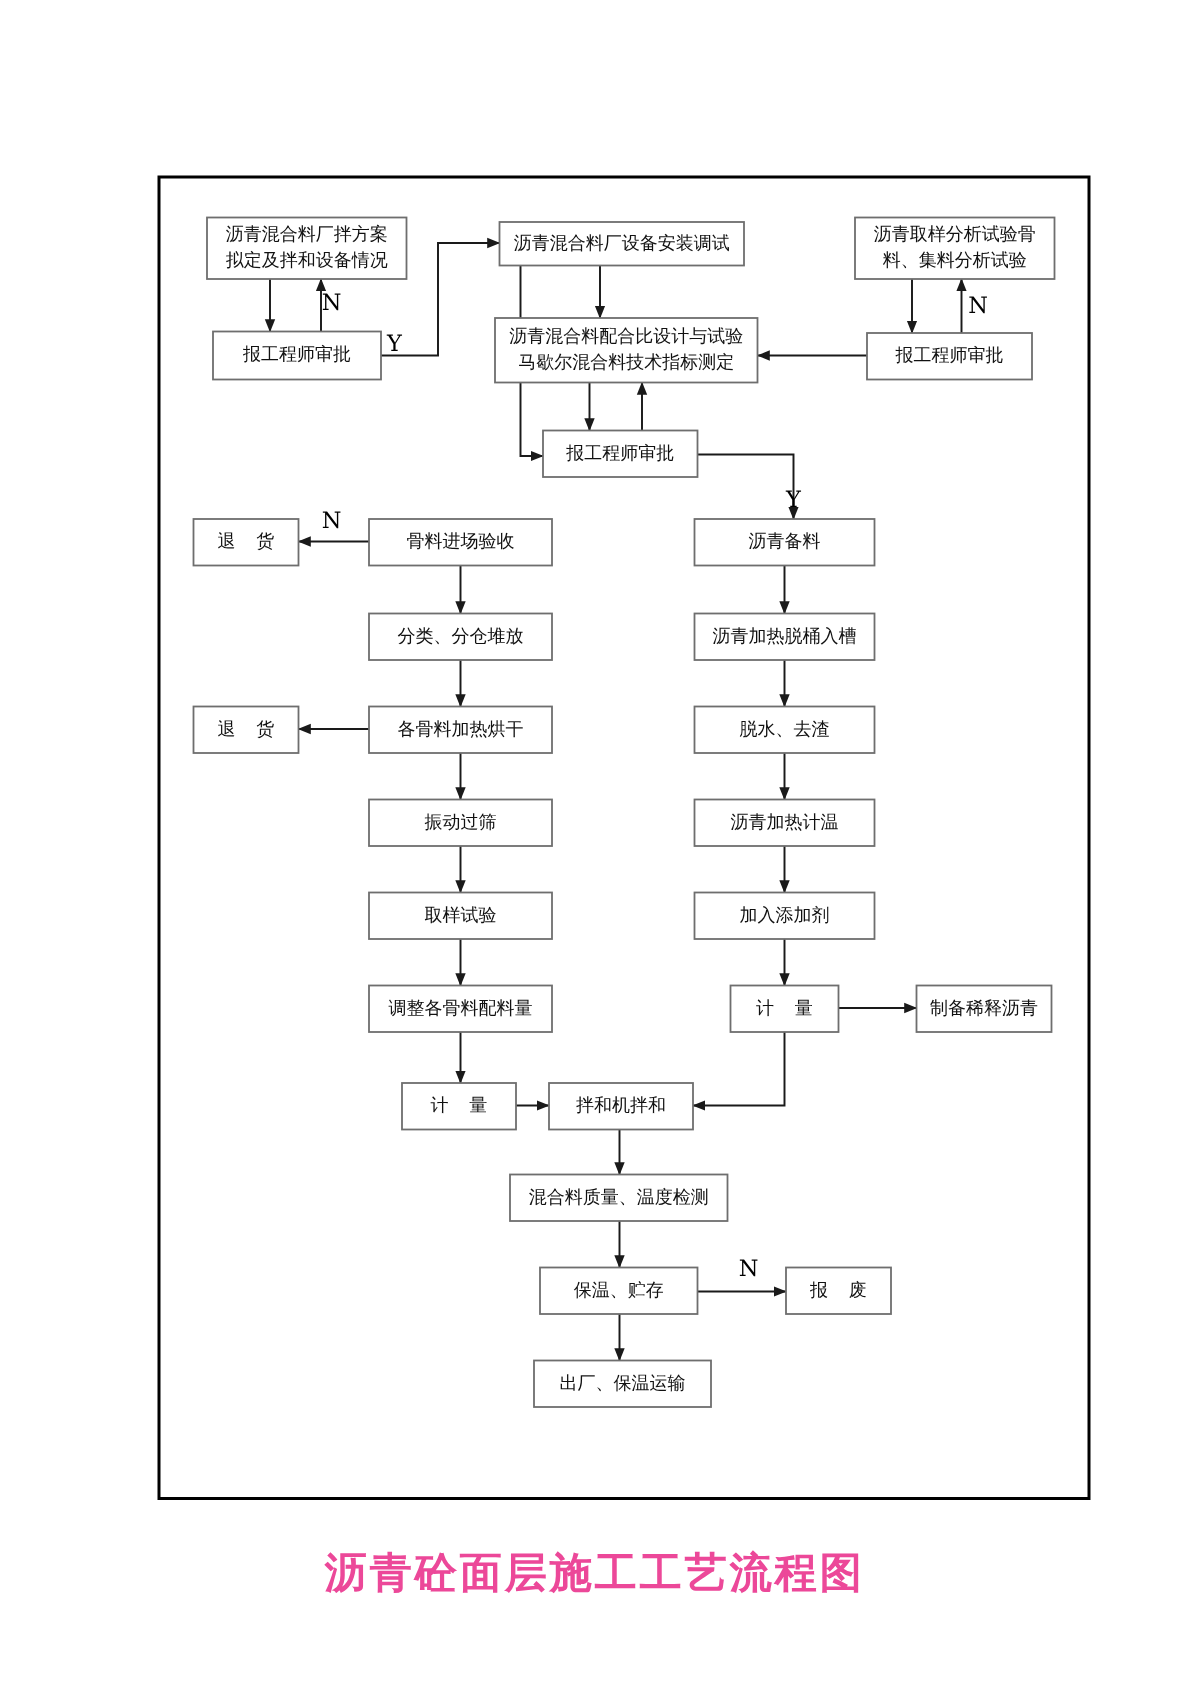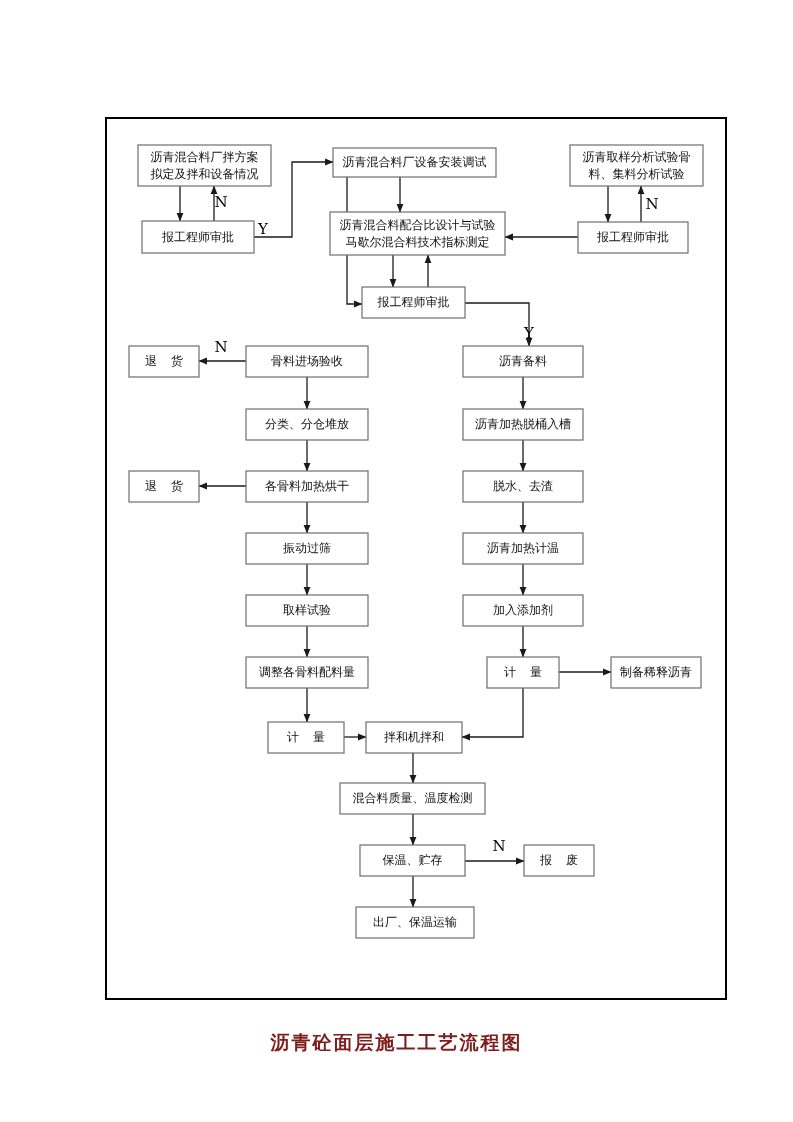--- a/index.html
+++ b/index.html
@@ -65,24 +65,24 @@
     text-anchor: middle;
     dominant-baseline: middle;
   }
   #caption {
     position: absolute;
     left: 0;
     top: 1030px;
     width: 793px;
     text-align: center;
     font-family: "DejaVu Serif", "Liberation Serif", serif;
-    font-size: 19px;
+    font-size: 28px;
     font-weight: bold;
     letter-spacing: 2px;
-    color: #7f1d1d;
+    color: #ec4899;
   }
 </style>
 </head>
 <body>
 
 <div id="page">
 
   <div id="frame"></div>
 
   <svg id="diagram" viewBox="0 0 793 1122" xmlns="http://www.w3.org/2000/svg">

